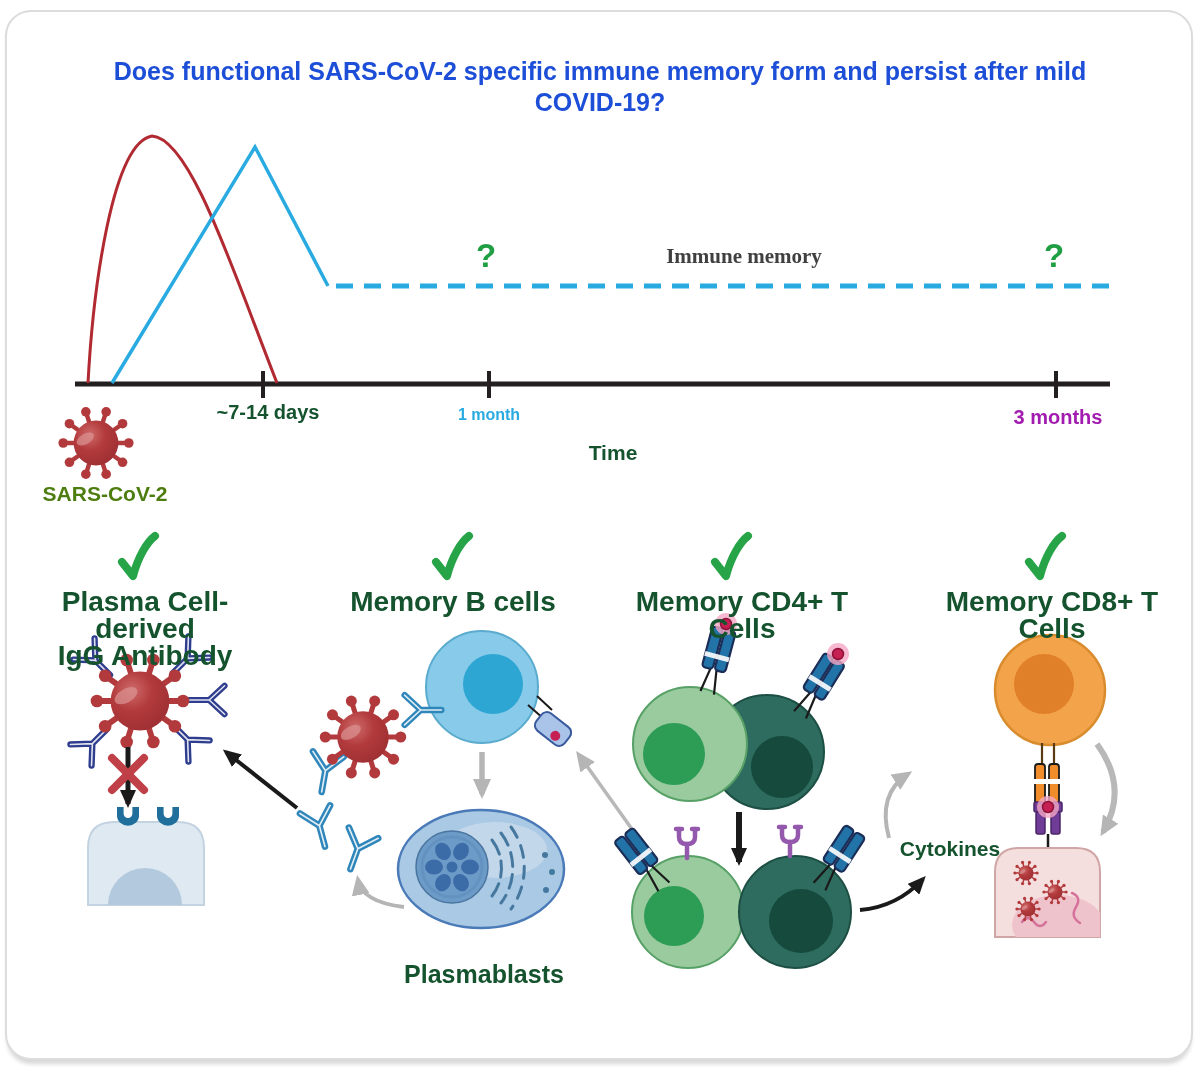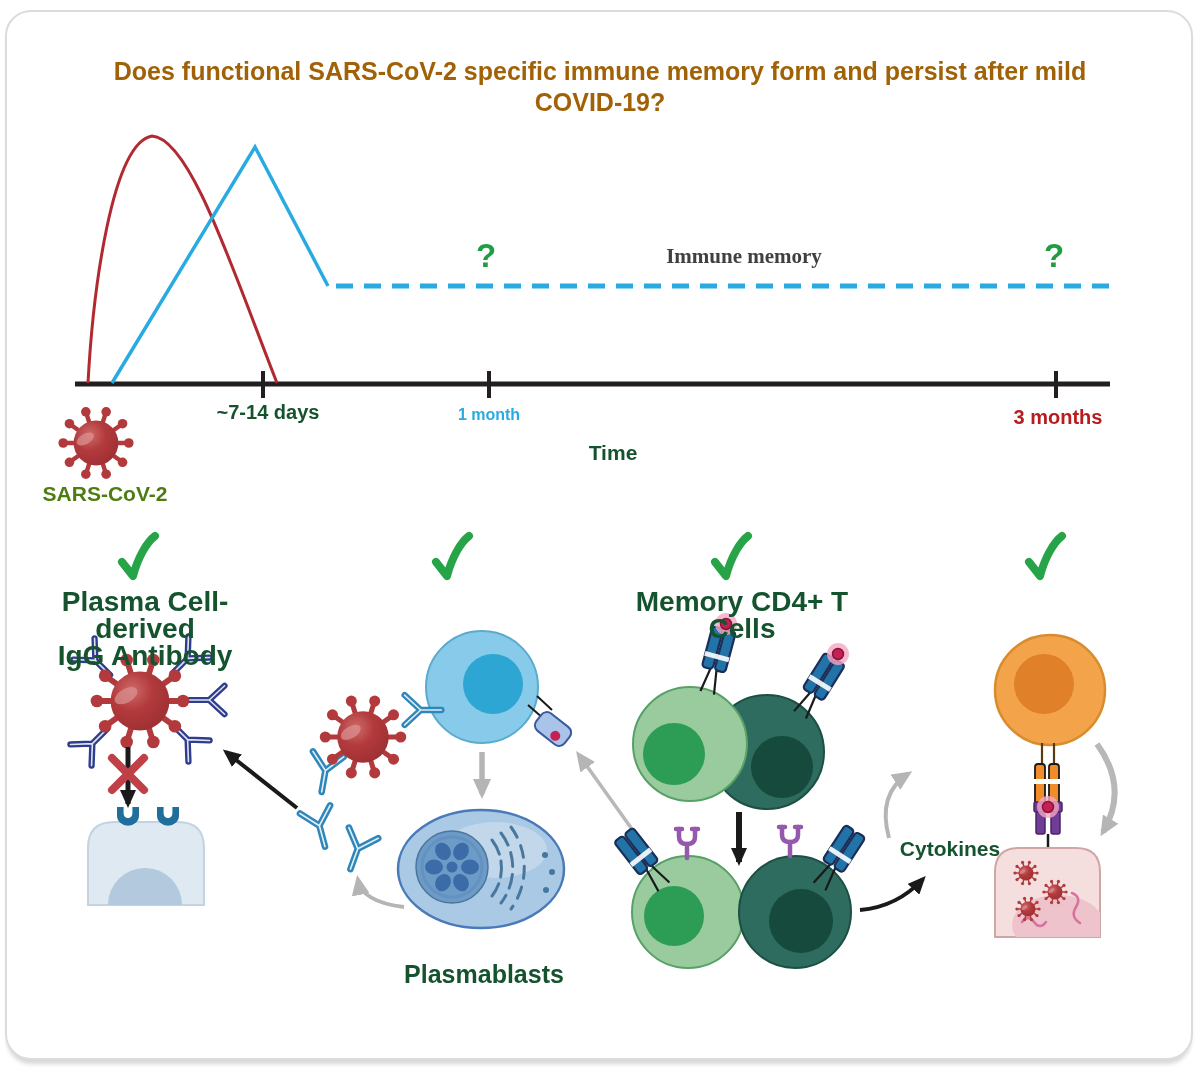--- a/index.html
+++ b/index.html
@@ -1,27 +1,27 @@
 <!DOCTYPE html>
 <html><head>
 <meta charset="utf-8">
 <style>
   html,body{margin:0;padding:0;background:#fff;}
   .stage{position:relative;width:1200px;height:1069px;background:#fff;font-family:"Liberation Sans",sans-serif;overflow:hidden;}
   .card{position:absolute;left:5px;top:10px;width:1184px;height:1046px;background:#fff;
         border:2px solid #dcdcdc;border-radius:26px;box-shadow:0 6px 4px -2px rgba(0,0,0,.16);}
   .art{position:absolute;left:0;top:0;width:1200px;height:1069px;}
   .lbl{position:absolute;font-weight:bold;color:#14532d;text-align:center;white-space:pre-line;line-height:1.22;}
-  .title{left:100px;top:56px;width:1000px;font-size:25px;line-height:31px;color:#a16207;}
+  .title{left:100px;top:56px;width:1000px;font-size:25px;line-height:31px;color:#1d4ed8;}
   .q{font-size:33px;color:#1f9e44;width:48px;}
   .q1{left:462px;top:236px;} .q2{left:1030px;top:236px;}
   .imm{left:619px;top:244px;width:250px;font-size:21px;color:#404040;font-family:Liberation Serif, serif;}
   .t714{left:178px;top:400px;width:180px;font-size:20px;}
   .t1m{left:399px;top:405px;width:180px;font-size:16px;color:#29abe2;}
-  .t3m{left:968px;top:405px;width:180px;font-size:20px;color:#b91c1c;}
+  .t3m{left:968px;top:405px;width:180px;font-size:20px;color:#a21caf;}
   .time{left:523px;top:440px;width:180px;font-size:21px;}
   .sars{left:15px;top:481px;width:180px;font-size:21px;color:#4d7c0f;}
   .hd{font-size:28px;line-height:27px;}
   .h1{left:25px;top:588px;width:240px;}
   .h2{left:333px;top:588px;width:240px;}
   .h3{left:612px;top:588px;width:260px;}
   .h4{left:922px;top:588px;width:260px;}
   .plasmab{left:384px;top:959px;width:200px;font-size:25px;}
   .antiviral{left:848px;top:679px;width:162px;font-size:21px;line-height:27px;}
   .cytok{left:845px;top:836px;width:162px;font-size:21px;padding-left:24px;}
@@ -249,16 +249,18 @@
   <div class="lbl q q1">?</div>
   <div class="lbl imm">Immune memory</div>
   <div class="lbl q q2">?</div>
   <div class="lbl t714">~7-14 days</div>
   <div class="lbl t1m">1 month</div>
   <div class="lbl t3m">3 months</div>
   <div class="lbl time">Time</div>
   <div class="lbl sars">SARS-CoV-2</div>
   <div class="lbl hd h1">Plasma Cell-derived
 IgG Antibody</div>
+  <div class="lbl hd h2">Memory B cells</div>
   <div class="lbl hd h3">Memory CD4+ T Cells</div>
+  <div class="lbl hd h4">Memory CD8+ T Cells</div>
   <div class="lbl plasmab">Plasmablasts</div>
   <div class="lbl cytok">Cytokines</div>
 </div>
 
 </body></html>

